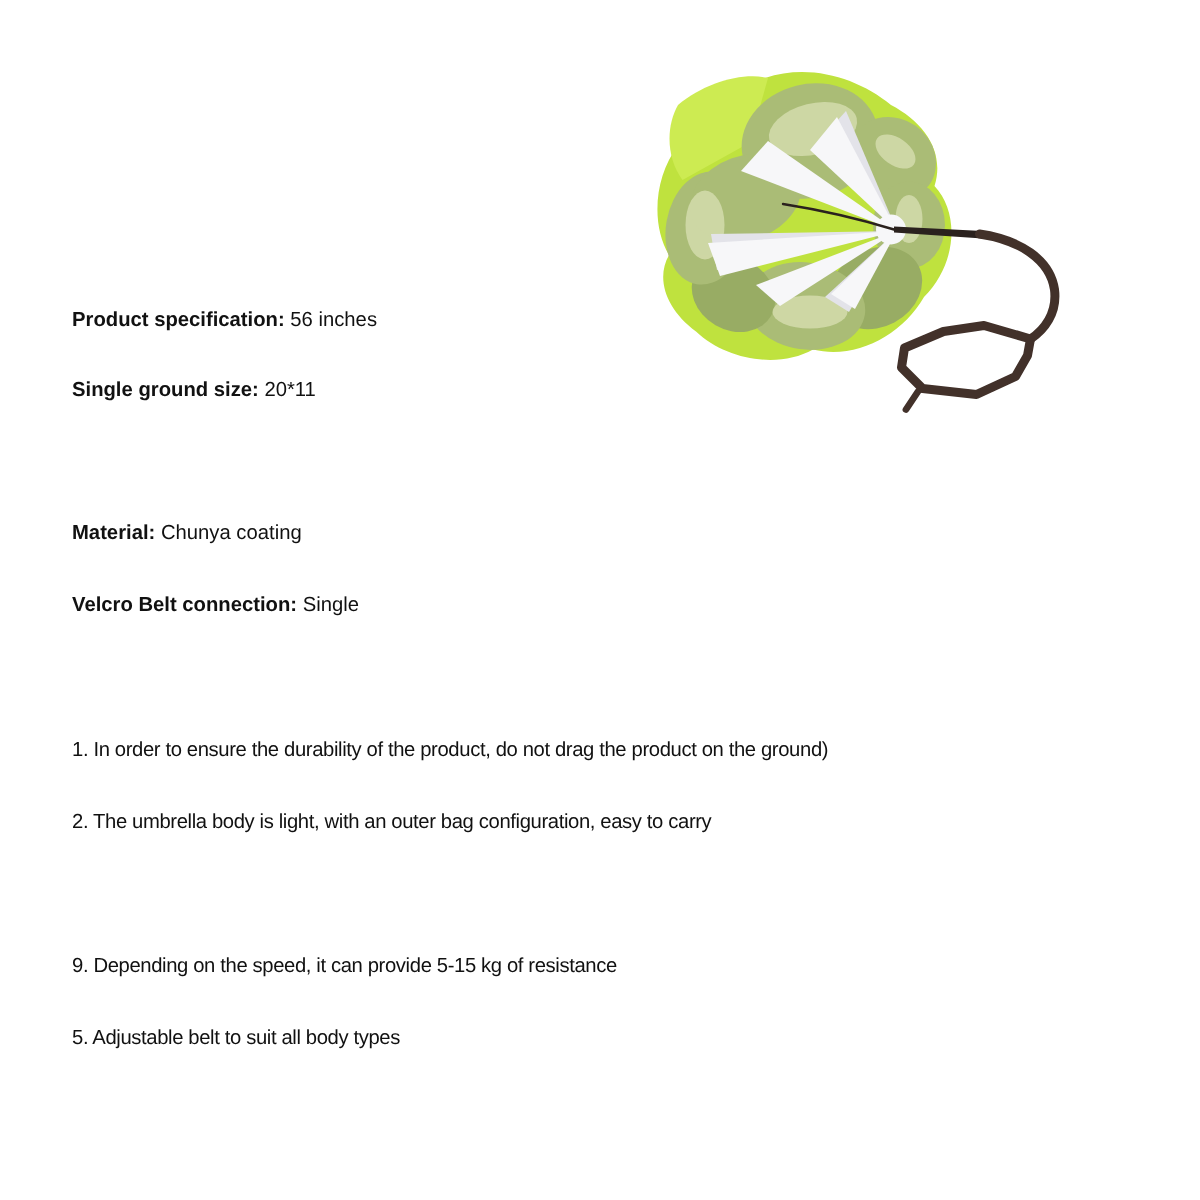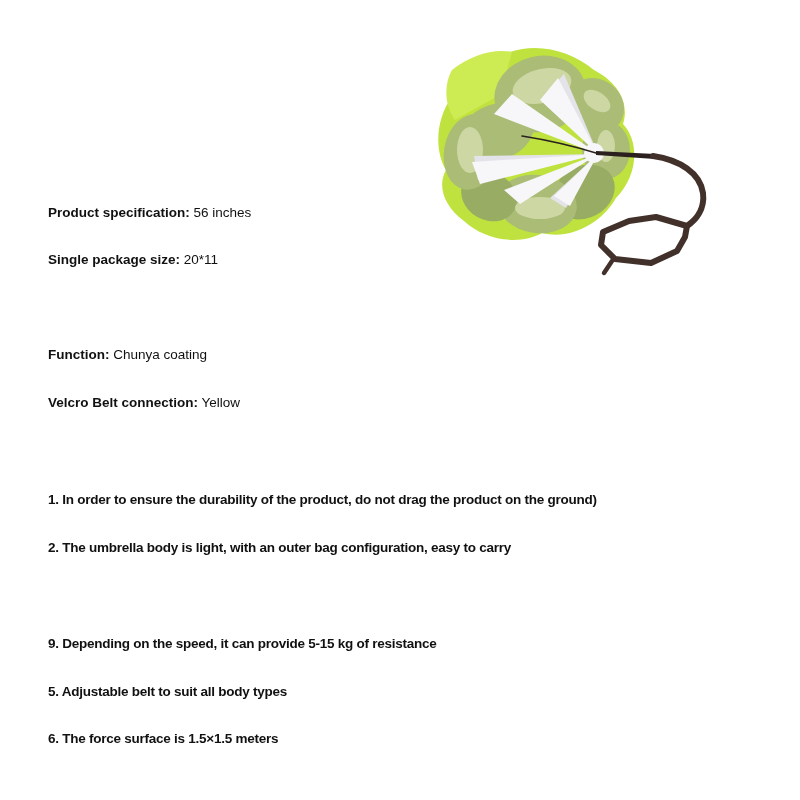--- a/index.html
+++ b/index.html
@@ -21,21 +21,21 @@
     position: absolute;
     left: 48px;
     font-size: 13.5px;
     line-height: 20px;
     color: #111111;
     white-space: nowrap;
   }
   .spec-row .lbl { font-weight: bold; }
   .spec-row .val { font-weight: normal; }
   .feature-row {
-    font-weight: bold;
+    font-weight: normal;
     letter-spacing: -0.25px;
   }
   .photo {
     position: absolute;
     left: 430px;
     top: 40px;
     width: 290px;
     height: 240px;
   }
   .photo svg { display: block; width: 100%; height: 100%; }
@@ -100,31 +100,30 @@
         <path stroke-width="4.5" d="M 612,261 L 604,273" stroke="#42312a"></path>
       </g>
     </svg>
   </div>
 
   <div class="text-row spec-row" style="top:203px">
     <span class="lbl">Product specification:</span>
     <span class="val">56 inches</span>
   </div>
   <div class="text-row spec-row" style="top:250px">
-    <span class="lbl">Single package size:</span>
+    <span class="lbl">Single ground size:</span>
     <span class="val">20*11</span>
   </div>
   <div class="text-row spec-row" style="top:345px">
-    <span class="lbl">Function:</span>
+    <span class="lbl">Material:</span>
     <span class="val">Chunya coating</span>
   </div>
   <div class="text-row spec-row" style="top:393px">
     <span class="lbl">Velcro Belt connection:</span>
-    <span class="val">Yellow</span>
+    <span class="val">Single</span>
   </div>
 
   <div class="text-row feature-row" style="top:490px">1. In order to ensure the durability of the product, do not drag the product on the ground)</div>
   <div class="text-row feature-row" style="top:538px">2. The umbrella body is light, with an outer bag configuration, easy to carry</div>
   <div class="text-row feature-row" style="top:634px">9. Depending on the speed, it can provide 5-15 kg of resistance</div>
   <div class="text-row feature-row" style="top:682px">5. Adjustable belt to suit all body types</div>
-  <div class="text-row feature-row" style="top:729px">6. The force surface is 1.5×1.5 meters</div>
 
 </div>
 
 </body></html>

